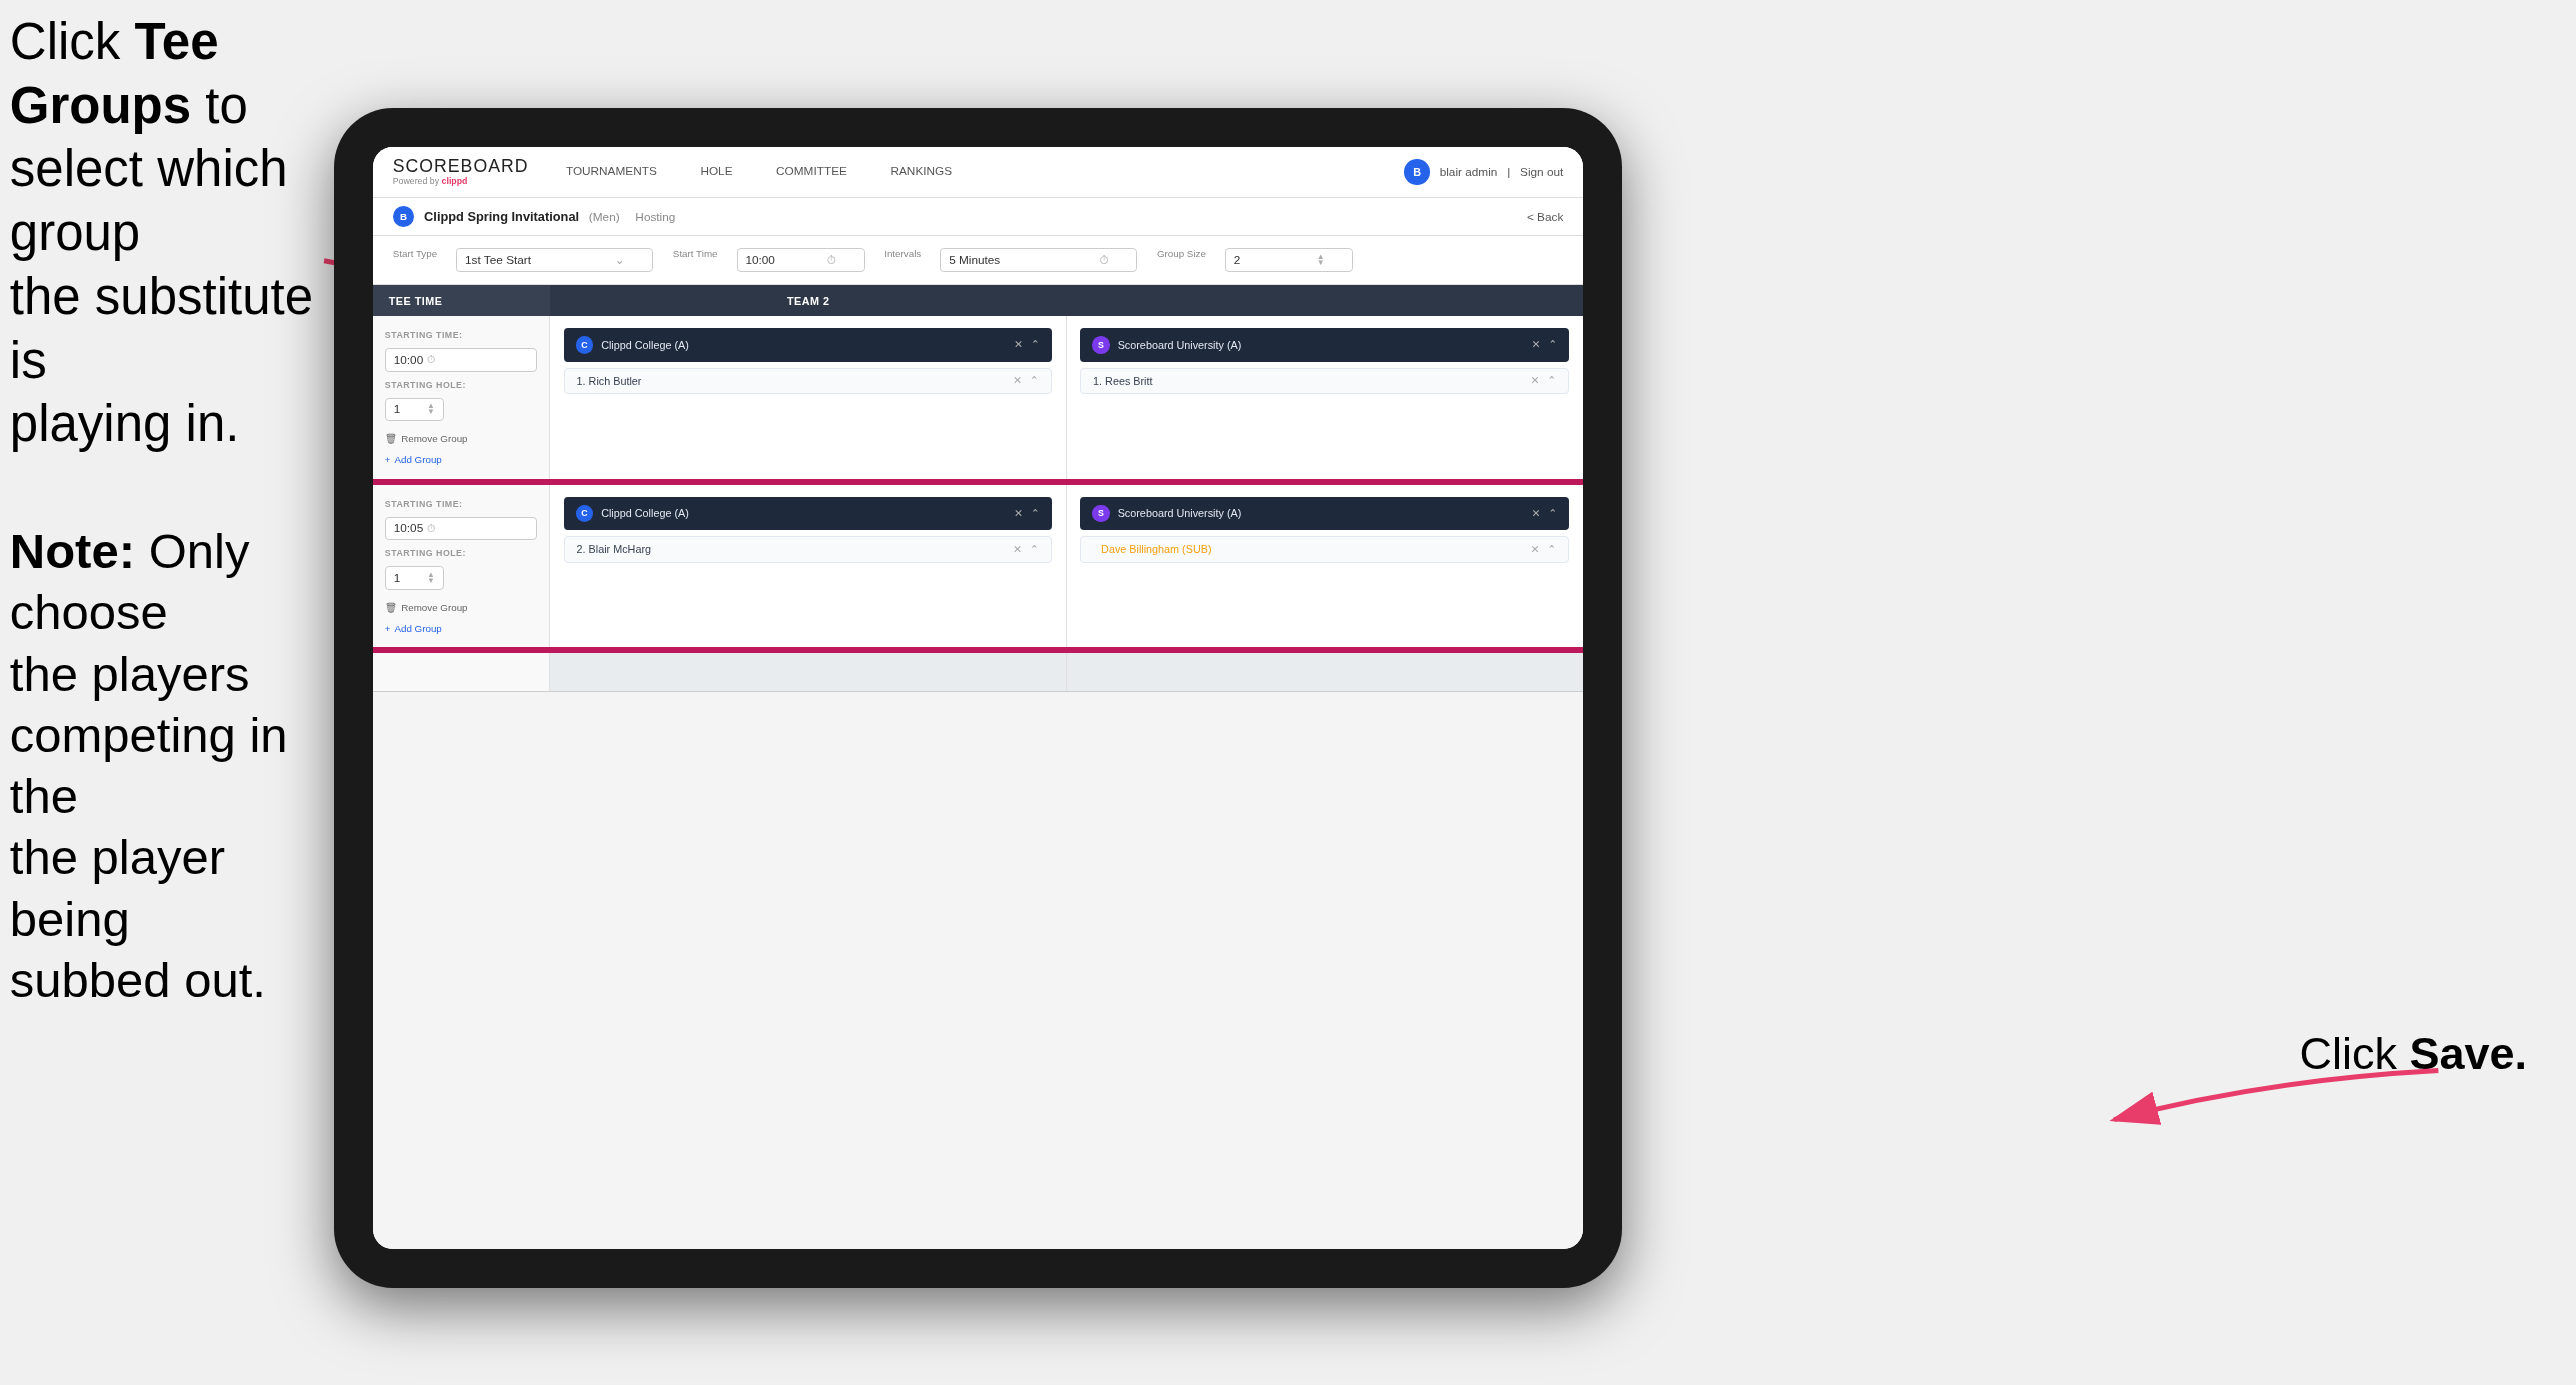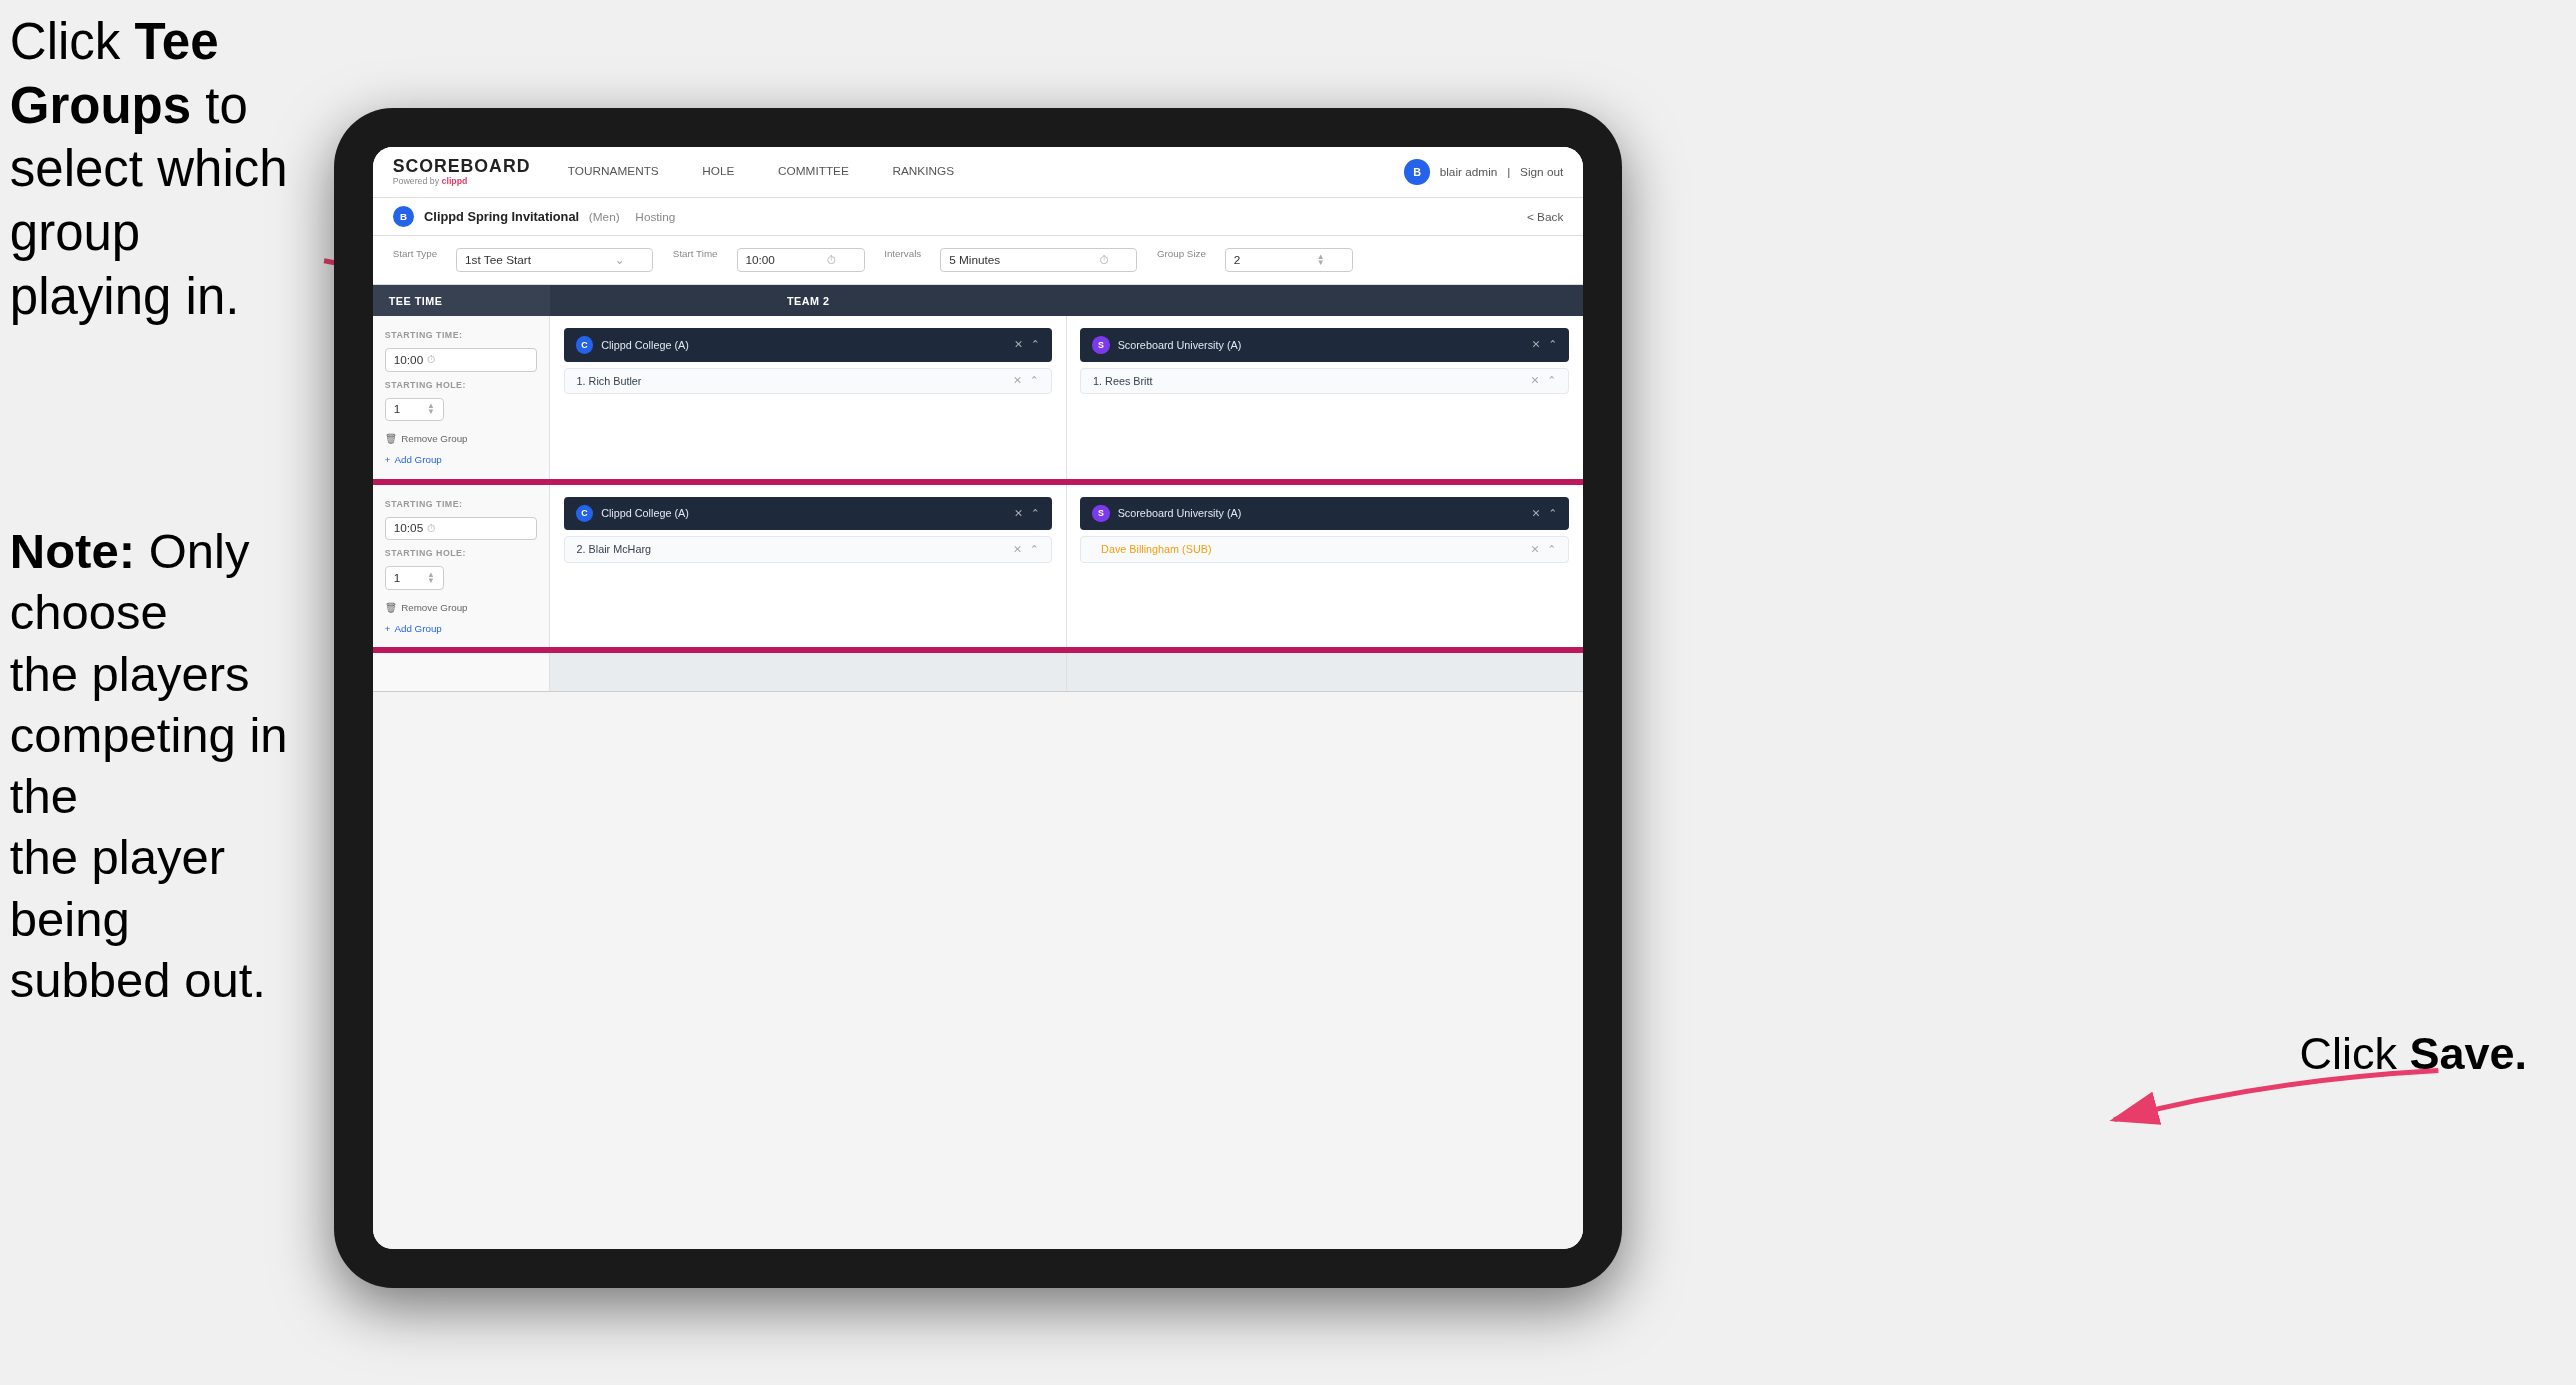--- a/index.html
+++ b/index.html
@@ -69,21 +69,21 @@
       flex-shrink: 0;
     }
 
     .logo-area {
       display: flex;
       flex-direction: column;
       margin-right: 23.6px;
     }
     .logo-scoreboard {
       font-size: 17.7px;
-      font-weight: 700;
+      font-weight: 400;
       letter-spacing: 1px;
       color: #222;
       line-height: 1;
     }
     .logo-powered {
       font-size: 8.8px;
       color: #888;
     }
     .logo-clippd {
       color: #e83c6a;
@@ -422,20 +422,21 @@
       white-space: nowrap;
     }
     .click-save-label b { font-weight: 800; }
   </style>
 </head>
 <body>
 
 <div class="instruction-text">
   <p>Click <b>Tee Groups</b><span> to</span></p>
   <p>select which group</p>
+  <p>the substitute is</p>
   <p>playing in.</p>
 </div>
 
 <div class="note-text">
   <p><b>Note: </b><span>Only choose</span></p>
   <p>the players</p>
   <p>competing in the</p>
   <p>the player being</p>
   <p>subbed out.</p>
 </div>

